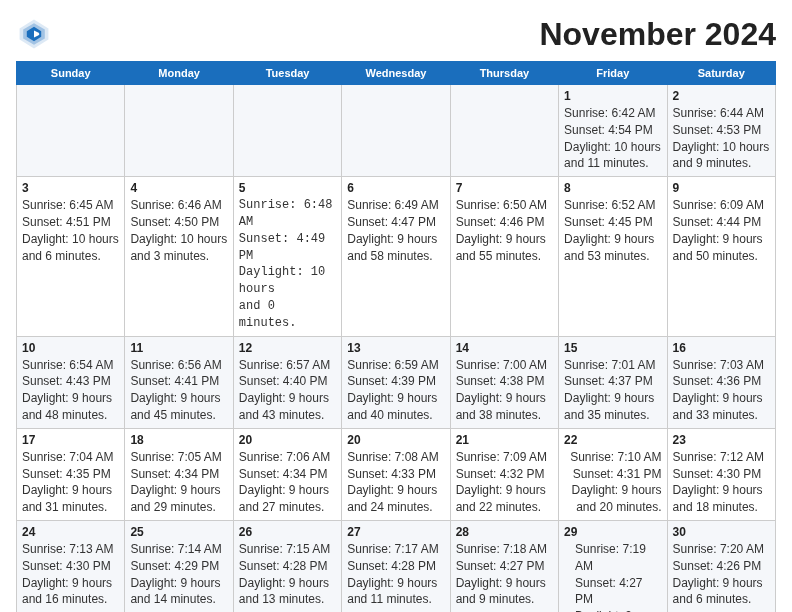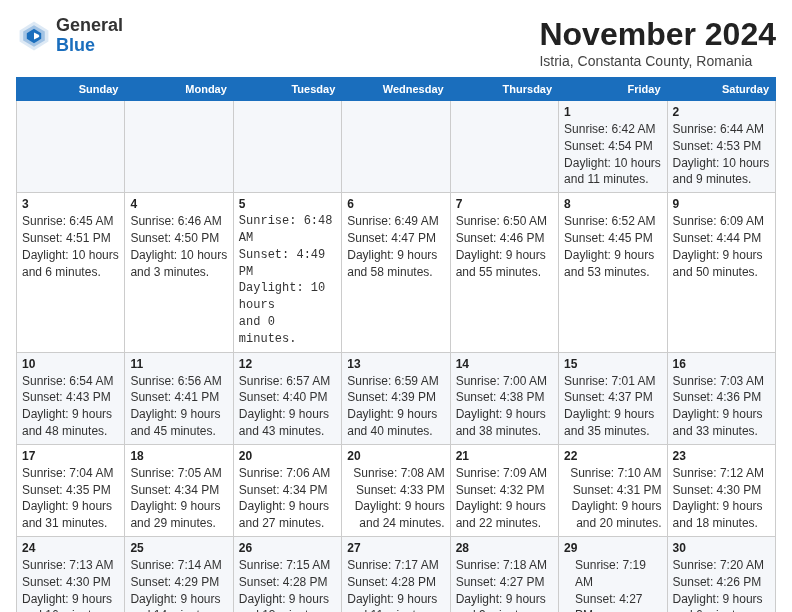--- a/index.html
+++ b/index.html
@@ -45,21 +45,21 @@
       color: #444;
     }
     table {
       width: 100%;
       border-collapse: collapse;
       font-size: 10px;
     }
     thead tr th {
       background: #1a6ebd;
       color: #fff;
-      text-align: right;
+      text-align: center;
       padding: 5px 6px;
       font-size: 11px;
       font-weight: bold;
       border: 1px solid #1a6ebd;
     }
     tbody tr td {
       border: 1px solid #ccc;
       vertical-align: top;
       padding: 4px 5px;
       width: 108px;
@@ -92,28 +92,23 @@
 <body>
 
 <div class="header-area">
   <div class="logo">
     <svg class="logo-icon" viewBox="0 0 40 40">
       <polygon points="20,4 36,14 36,26 20,36 4,26 4,14" fill="#1a6ebd" opacity="0.15"></polygon>
       <polygon points="20,8 32,15 32,25 20,32 8,25 8,15" fill="#1a6ebd" opacity="0.3"></polygon>
       <polygon points="20,12 28,17 28,23 20,28 12,23 12,17" fill="#1a6ebd"></polygon>
       <path d="M24,18 Q28,20 24,22 L20,24 L20,16 Z" fill="#fff"></path>
     </svg>
-    <div class="logo-text">
-      <span class="general">General</span><br>
-      <span class="blue">Blue</span>
-    </div>
   </div>
   <div class="title-area">
     <div class="month-title">November 2024</div>
-    <div class="location-title">Istria, Constanta County, Romania</div>
   </div>
 </div>
 
 <table>
   <thead>
     <tr id="header-row">
     <th>Sunday</th>
         <th>Monday</th>
         <th>Tuesday</th>
         <th>Wednesday</th>
@@ -263,21 +258,21 @@
         </td>
         <td>
           <span class="day-num">20</span>
           <div class="day-info" style="white-space: pre-line;">Sunrise: 7:06 AM
 Sunset: 4:34 PM
 Daylight: 9 hours
 and 27 minutes.</div>
         </td>
         <td>
           <span class="day-num">20</span>
-          <div class="day-info" style="white-space: pre-line; text-align: right;">Sunrise: 7:08 AM
+          <div class="day-info" style="white-space: pre-line;">Sunrise: 7:08 AM
 Sunset: 4:33 PM
 Daylight: 9 hours
 and 24 minutes.</div>
         </td>
         <td>
           <span class="day-num">21</span>
           <div class="day-info" style="white-space: pre-line;">Sunrise: 7:09 AM
 Sunset: 4:32 PM
 Daylight: 9 hours
 and 22 minutes.</div>

